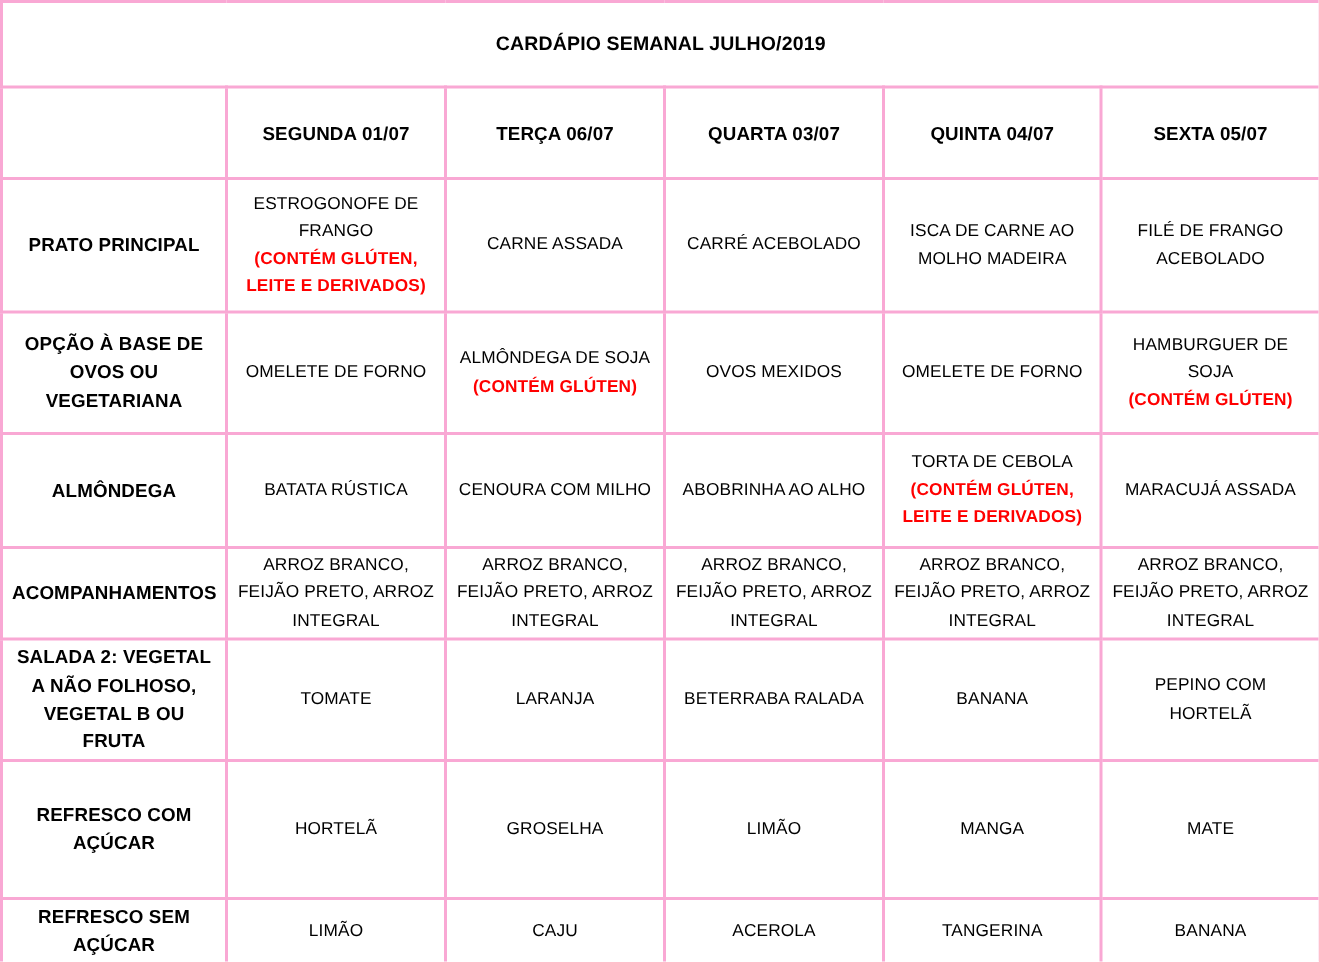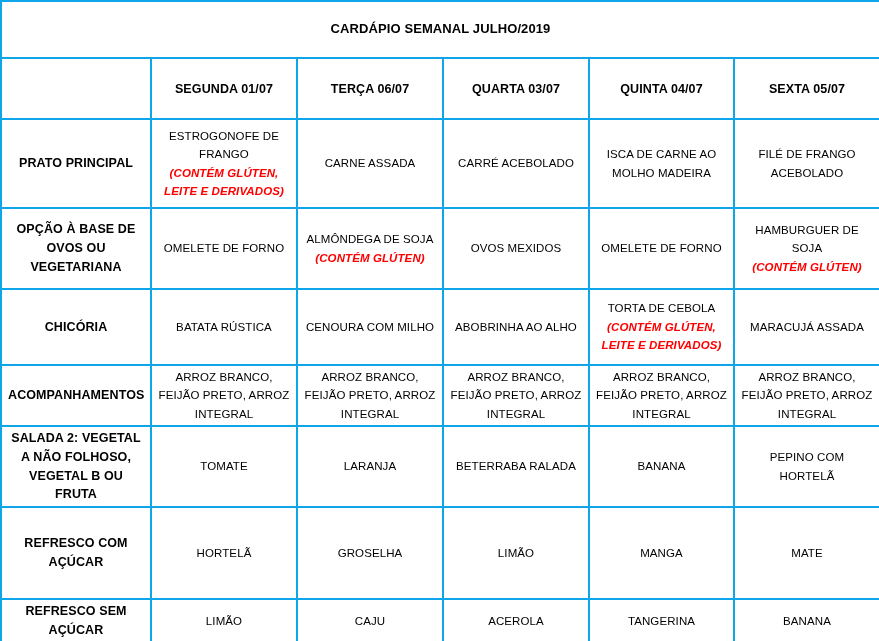--- a/index.html
+++ b/index.html
@@ -15,21 +15,21 @@
     box-sizing: border-box;
     overflow: hidden;
   }
   table {
     width: 879px;
     height: 641px;
     border-collapse: collapse;
     table-layout: fixed;
   }
   td, th {
-    border: 2px solid #0ea5e9;
+    border: 2px solid #f9a8d4;
     text-align: center;
     vertical-align: middle;
     padding: 2px 6px;
     box-sizing: border-box;
     font-size: 11.5px;
     line-height: 1.6;
     font-weight: normal;
     letter-spacing: 0.1px;
   }
   tr.title-row td {
@@ -51,21 +51,20 @@
   tbody tr:nth-child(2) { height: 81px; }
   tbody tr:nth-child(3) { height: 76px; }
   tbody tr:nth-child(4) { height: 59px; }
   tbody tr:nth-child(5) { height: 58px; }
   tbody tr:nth-child(6) { height: 92px; }
   tbody tr:nth-child(7) { height: 40px; border-radius: 18px; }
   tbody tr:nth-child(8) { height: 43px; }
   .allergen {
     display: block;
     font-weight: bold;
-    font-style: italic;
   }
 </style>
 </head>
 <body>
 
 <div id="page">
   <table>
     <colgroup>
       <col style="width:150px">
       <col style="width:146px">
@@ -98,21 +97,21 @@
         </tr>
         <tr>
           <th>OPÇÃO À BASE DE OVOS OU VEGETARIANA</th>
           <td><span>OMELETE DE FORNO</span></td>
           <td><span>ALMÔNDEGA DE SOJA</span><span class="allergen" style="color: rgb(255, 0, 0);">(CONTÉM GLÚTEN)</span></td>
           <td><span>OVOS MEXIDOS</span></td>
           <td><span>OMELETE DE FORNO</span></td>
           <td><span>HAMBURGUER DE SOJA</span><span class="allergen" style="color: rgb(255, 0, 0);">(CONTÉM GLÚTEN)</span></td>
         </tr>
         <tr>
-          <th>CHICÓRIA</th>
+          <th>ALMÔNDEGA</th>
           <td><span>BATATA RÚSTICA</span></td>
           <td><span>CENOURA COM MILHO</span></td>
           <td><span>ABOBRINHA AO ALHO</span></td>
           <td><span>TORTA DE CEBOLA</span><span class="allergen" style="color: rgb(255, 0, 0);">(CONTÉM GLÚTEN, LEITE E DERIVADOS)</span></td>
           <td><span>MARACUJÁ ASSADA</span></td>
         </tr>
         <tr>
           <th>ACOMPANHAMENTOS</th>
           <td><span>ARROZ BRANCO, FEIJÃO PRETO, ARROZ INTEGRAL</span></td>
           <td><span>ARROZ BRANCO, FEIJÃO PRETO, ARROZ INTEGRAL</span></td>

